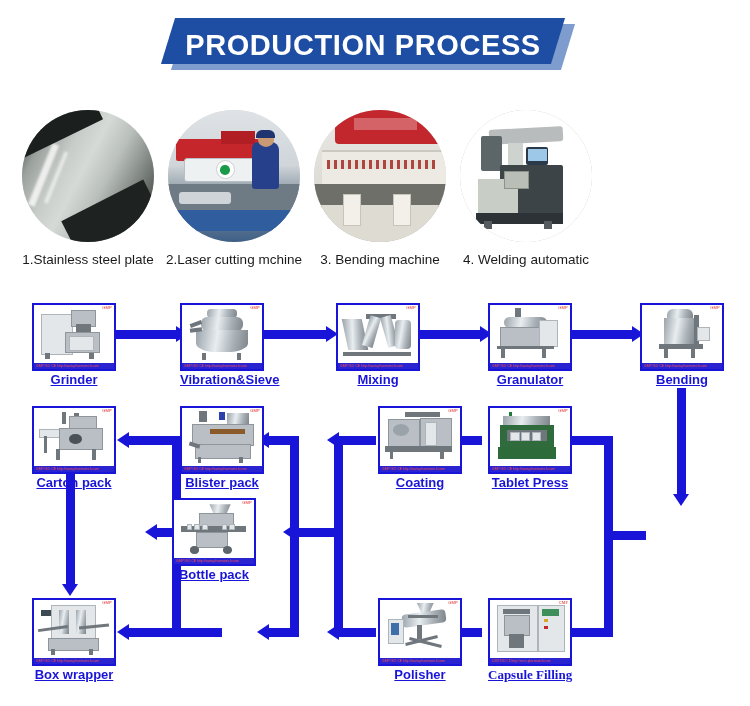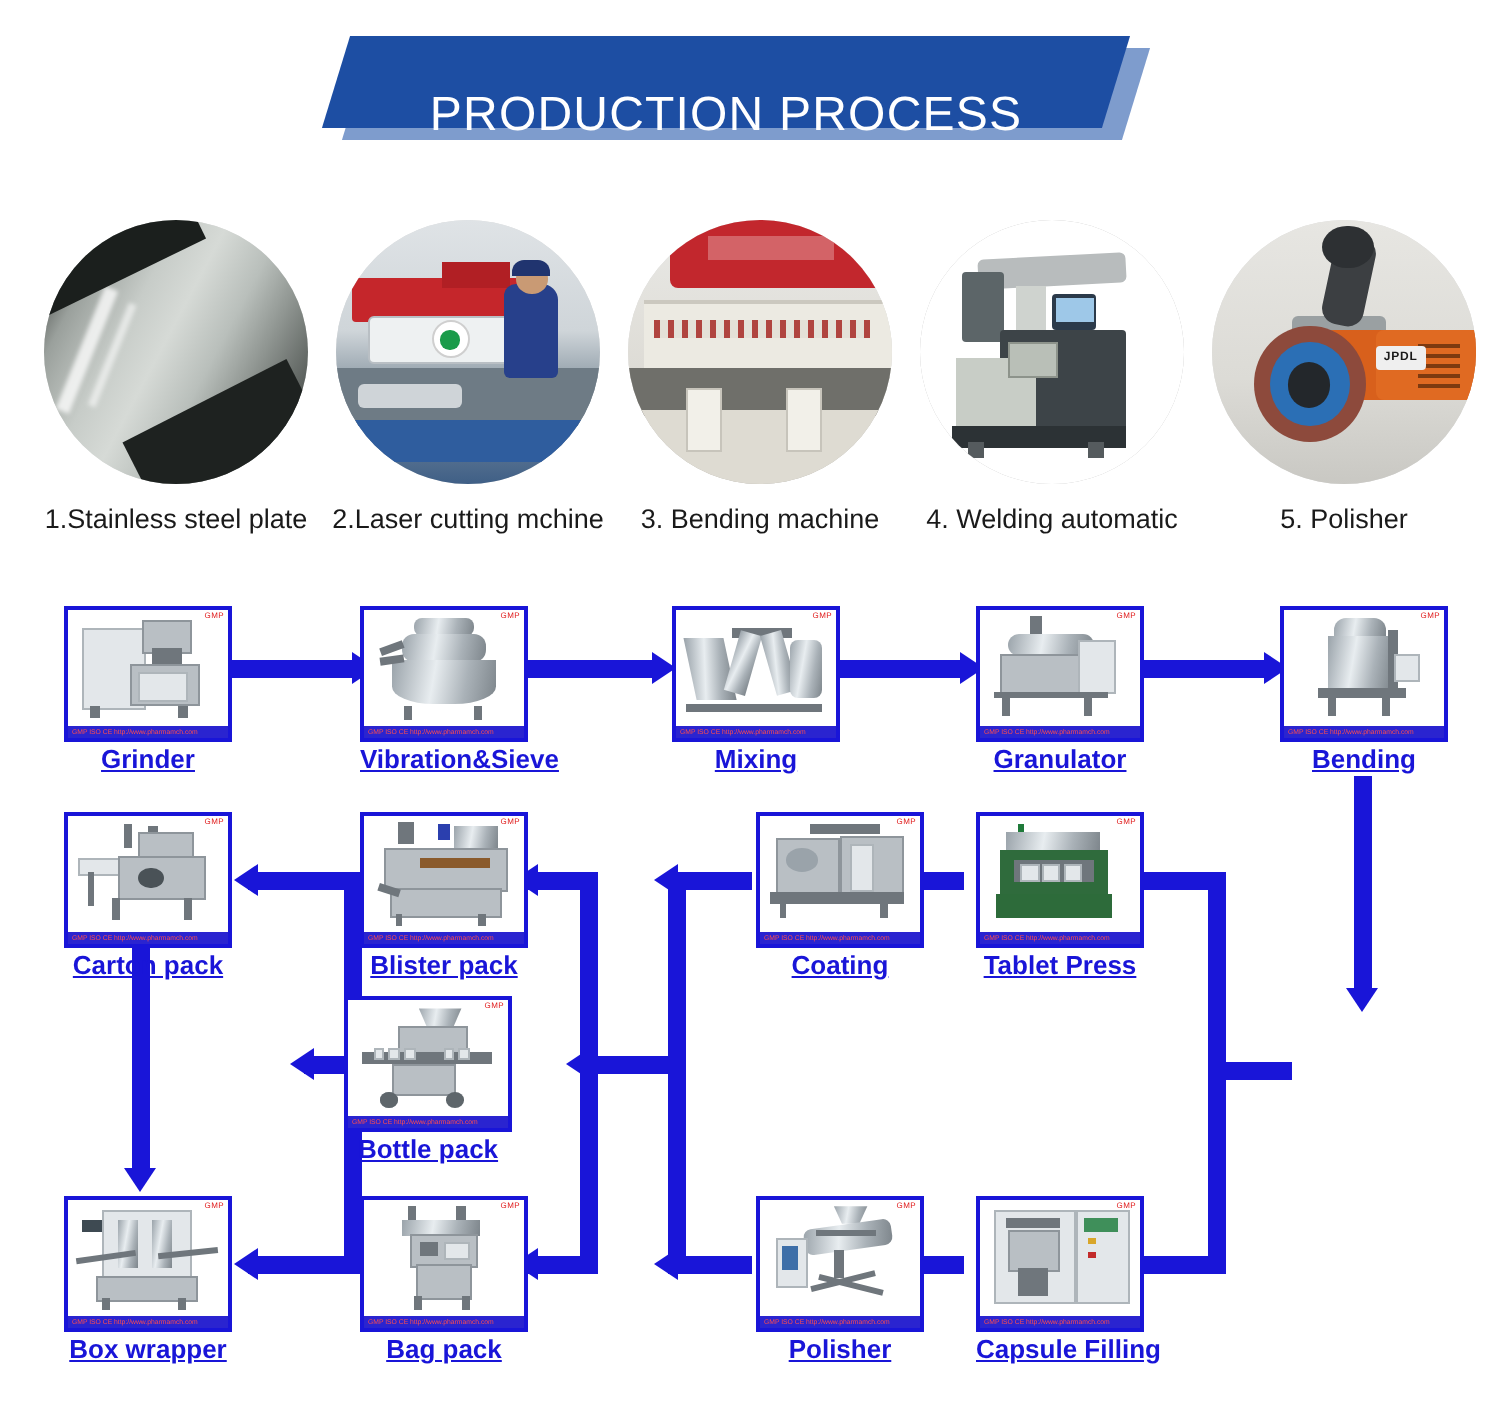--- a/index.html
+++ b/index.html
@@ -16,24 +16,25 @@
     position:absolute;left:10px;top:6px;width:390px;height:46px;
     background:#7e9ccd;
     transform:skewX(-17deg);
   }
   .banner-main{
     position:absolute;left:0px;top:0px;width:390px;height:46px;
     background:#1d4ea3;
     transform:skewX(-17deg);
   }
   .banner-text{
-    position:absolute;left:0;top:17px;width:390px;height:46px;
+    position:absolute;left:0;top:4px;width:390px;height:46px;
     display:flex;align-items:center;justify-content:center;
-    color:#ffffff;font-size:24px;letter-spacing:.6px;
+    color:#ffffff;font-size:29px;letter-spacing:.6px;
     white-space:nowrap;
+    font-weight:bold;
   }
 
   
   .photo-item{position:absolute;top:110px;width:132px;}
   .circle{
     width:132px;height:132px;border-radius:50%;
     overflow:hidden;position:relative;
     background:#dcdcdc;
   }
   .circle.ring{box-shadow:inset 0 0 0 1px #c9c9c9;}
@@ -218,36 +219,20 @@
         <div class="w-cab"></div>
         <div class="w-cab2"></div>
       <div class="w-panel"></div>
         <div class="w-base"></div>
       <div class="w-foot"></div>
         <div class="w-foot2"></div>
     </div>
     <div class="photo-cap">4. Welding  automatic</div>
   </div>
 
-  <div class="photo-item" style="left:606px;">
-    <div class="circle">
-      <div class="art pol"></div>
-      <div class="p-gray"></div>
-        <div class="p-body"></div>
-        <div class="p-body2"></div>
-      <div class="p-vent"></div>
-      <div class="p-brand">JPDL</div>
-      <div class="p-handle"></div>
-        <div class="p-knob"></div>
-      <div class="p-disc"></div>
-        <div class="p-disc2"></div>
-        <div class="p-disc3"></div>
-    </div>
-    <div class="photo-cap">5. Polisher</div>
-  </div>
 
   <div class="fc">
 
     <div class="ln" style="left:116px;top:42px;width:62px;height:9px;"></div>
     <div class="ar ar-r" style="left:176px;top:38px;"></div>
     <div class="ln" style="left:262px;top:42px;width:66px;height:9px;"></div>
     <div class="ar ar-r" style="left:326px;top:38px;"></div>
     <div class="ln" style="left:420px;top:42px;width:62px;height:9px;"></div>
     <div class="ar ar-r" style="left:480px;top:38px;"></div>
     <div class="ln" style="left:572px;top:42px;width:62px;height:9px;"></div>
@@ -495,21 +480,21 @@
           <div class="mcirc" style="left:18%;top:80%;width:12%;height:14%;background:#5e666b;"></div>
           <div class="mcirc" style="left:62%;top:80%;width:12%;height:14%;background:#5e666b;"></div>
         </div>
           </div>
         <div class="wm">GMP</div>
         <div class="wmbar">GMP  ISO  CE    http://www.pharmamch.com</div>
       </div>
       <div class="nlabel">Bottle pack</div>
     </div>
 
-    <div class="node" style="left:488px;top:310px;width:84px;">
+    <div class="node" style="left:488px;top:310px;width:84px;font-family:Liberation Serif, serif;">
       <div class="frame" style="height:68px;">
         <div class="mimg">
             <div class="mach">
           <div class="ml" style="left:6%;top:6%;width:52%;height:82%;"></div>
           <div class="md" style="left:14%;top:12%;width:36%;height:10%;"></div>
           <div class="mb" style="left:16%;top:24%;width:32%;height:34%;"></div>
           <div class="md" style="left:22%;top:58%;width:20%;height:26%;"></div>
           <div class="ml" style="left:60%;top:6%;width:34%;height:82%;"></div>
           <div class="mg" style="left:66%;top:12%;width:22%;height:14%;background:#3f8f5a;"></div>
           <div class="md" style="left:68%;top:30%;width:6%;height:6%;background:#d8a62a;"></div>
@@ -535,40 +520,20 @@
           <div class="md" style="left:30%;top:68%;width:44%;height:5%;transform:rotate(-14deg);"></div>
           <div class="md" style="left:36%;top:70%;width:44%;height:5%;transform:rotate(14deg);"></div>
         </div>
           </div>
         <div class="wm">GMP</div>
         <div class="wmbar">GMP  ISO  CE    http://www.pharmamch.com</div>
       </div>
       <div class="nlabel">Polisher</div>
     </div>
 
-    <div class="node" style="left:180px;top:310px;width:84px;">
-      <div class="frame" style="height:68px;">
-        <div class="mimg">
-            <div class="mach">
-          <div class="md" style="left:26%;top:2%;width:6%;height:20%;"></div>
-          <div class="md" style="left:58%;top:2%;width:6%;height:20%;"></div>
-          <div class="msil" style="left:22%;top:14%;width:52%;height:16%;"></div>
-          <div class="mb" style="left:28%;top:28%;width:42%;height:26%;"></div>
-          <div class="md" style="left:34%;top:34%;width:12%;height:14%;"></div>
-          <div class="ml" style="left:50%;top:34%;width:14%;height:14%;"></div>
-          <div class="mb" style="left:32%;top:54%;width:34%;height:30%;"></div>
-          <div class="md" style="left:30%;top:84%;width:5%;height:12%;"></div>
-          <div class="md" style="left:62%;top:84%;width:5%;height:12%;"></div>
-        </div>
-          </div>
-        <div class="wm">GMP</div>
-        <div class="wmbar">GMP  ISO  CE    http://www.pharmamch.com</div>
-      </div>
-      <div class="nlabel">Bag pack</div>
-    </div>
 
     <div class="node" style="left:32px;top:310px;width:84px;">
       <div class="frame" style="height:68px;">
         <div class="mimg">
             <div class="mach">
           <div class="ml" style="left:20%;top:6%;width:56%;height:60%;"></div>
           <div class="md" style="left:6%;top:14%;width:14%;height:12%;background:#3e4a52;"></div>
           <div class="msil" style="left:30%;top:14%;width:14%;height:44%;"></div>
           <div class="msil" style="left:52%;top:14%;width:14%;height:44%;"></div>
           <div class="md" style="left:2%;top:46%;width:40%;height:6%;transform:rotate(-8deg);"></div>

